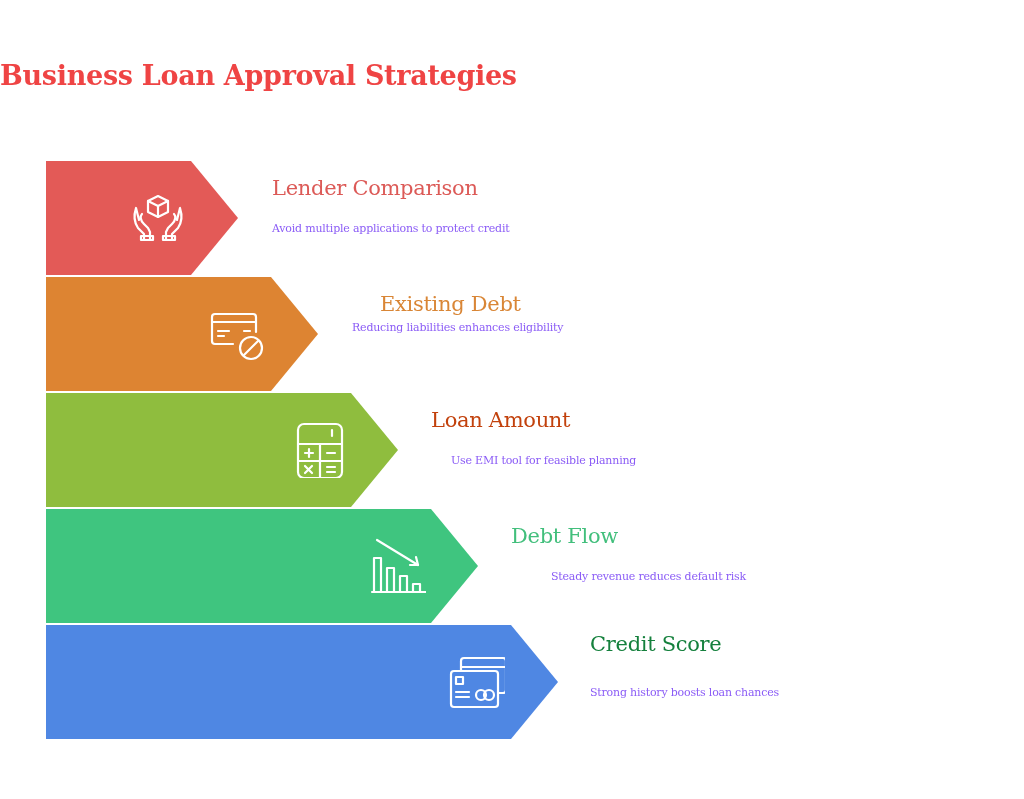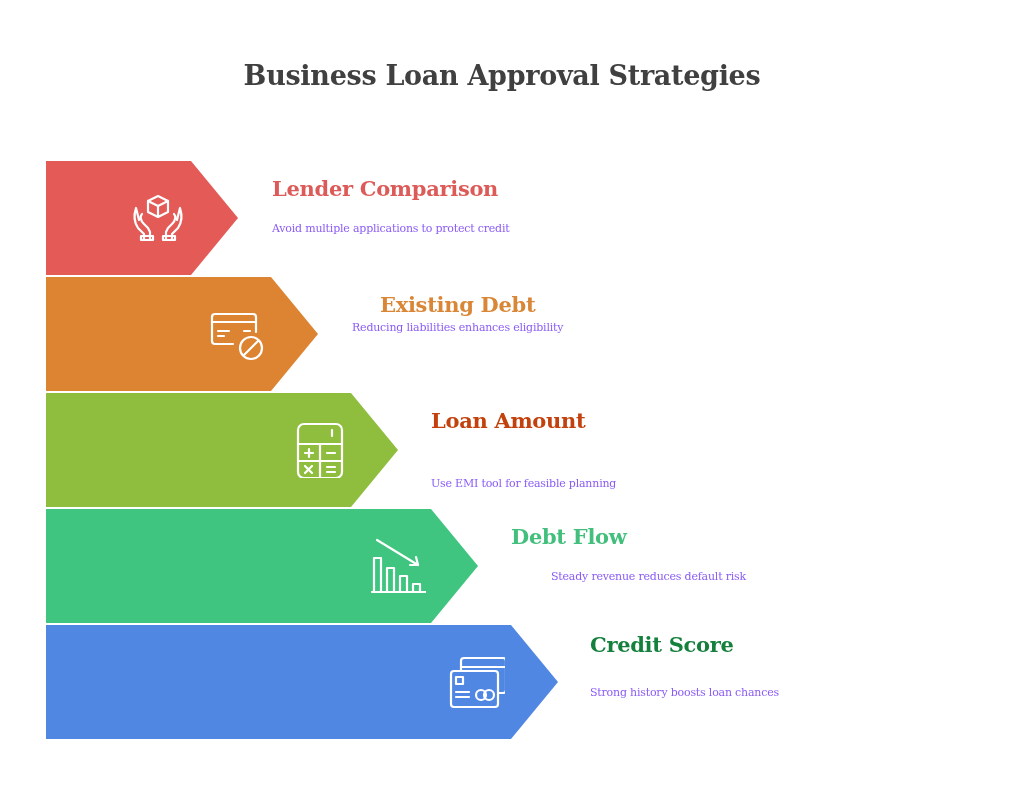--- a/index.html
+++ b/index.html
@@ -1,22 +1,22 @@
 <!DOCTYPE html>
 <html><head>
 <meta charset="utf-8">
 <style>
   html, body { margin: 0; padding: 0; background: #ffffff; }
   body { width: 1024px; height: 799px; position: relative; overflow: hidden; font-family: "DejaVu Serif", "Liberation Serif", serif; }
-  .title { position: absolute; left: 0; width: 1004px; top: 60px; text-align: center; font-weight: bold; font-size: 27px; color: #404040; font-family: "DejaVu Serif", serif; letter-spacing: -0.3px; }
+  .title { position: absolute; left: 0; width: 1004px; top: 60px; font-weight: bold; font-size: 27px; color: #ef4444; font-family: "DejaVu Serif", serif; letter-spacing: -0.3px; }
   .band { position: absolute; left: 46px; height: 114px; }
   .band svg.shape { position: absolute; left: 0; top: 0; }
   .icon { position: absolute; top: 29px; width: 56px; height: 56px; }
   .icon svg { width: 56px; height: 56px; }
-  .heading { position: absolute; font-weight: bold; font-size: 21px; white-space: nowrap; font-family: "DejaVu Serif", serif; letter-spacing: -0.3px; text-align: right; }
+  .heading { position: absolute; font-weight: normal; font-size: 21px; white-space: nowrap; font-family: "DejaVu Serif", serif; letter-spacing: -0.3px; text-align: right; }
   .desc { position: absolute; font-size: 11px; color: #8b5cf6; white-space: nowrap; font-family: "DejaVu Serif", serif; letter-spacing: -0.2px; }
 </style>
 </head>
 <body>
 
 <div class="title">Business Loan Approval Strategies</div>
 
 <div class="band" style="top:161px; width:193px;">
   <svg class="shape" width="193" height="114" viewBox="0 0 193 114">
     <polygon points="0,0 145,0 192,57 145,114 0,114" fill="#e35a57"></polygon>
@@ -62,21 +62,21 @@
       <path d="M6 22 L50 22 M28 22 L28 56 M6 39 L50 39"></path>
       <path d="M40 8 L40 14"></path>
       <path d="M13 31 L21 31 M17 27 L17 35"></path>
       <path d="M35 31 L43 31"></path>
       <path d="M13 44 L20 51 M20 44 L13 51"></path>
       <path d="M35 45 L43 45 M35 50 L43 50"></path>
     </svg>
   </div>
 </div>
 <div class="heading" style="left:431px; top:408px; color:#c2410c;">Loan Amount</div>
-<div class="desc" style="left:431px; top:454px;margin-top:23px;">Use EMI tool for feasible planning</div>
+<div class="desc" style="left:451px; top:454px;">Use EMI tool for feasible planning</div>
 
 <div class="band" style="top:509px; width:433px;">
   <svg class="shape" width="433" height="114" viewBox="0 0 433 114">
     <polygon points="0,0 385,0 432,57 385,114 0,114" fill="#3fc57f"></polygon>
   </svg>
   <div class="icon" style="left:324px;">
     <svg viewBox="0 0 56 56" fill="none" stroke="#fff" stroke-width="2.2" stroke-linejoin="round" stroke-linecap="round">
       <path d="M7 2 L48 27"></path>
       <path d="M40 27 L48 27 L46 19"></path>
       <path d="M2 54 L58 54"></path>

